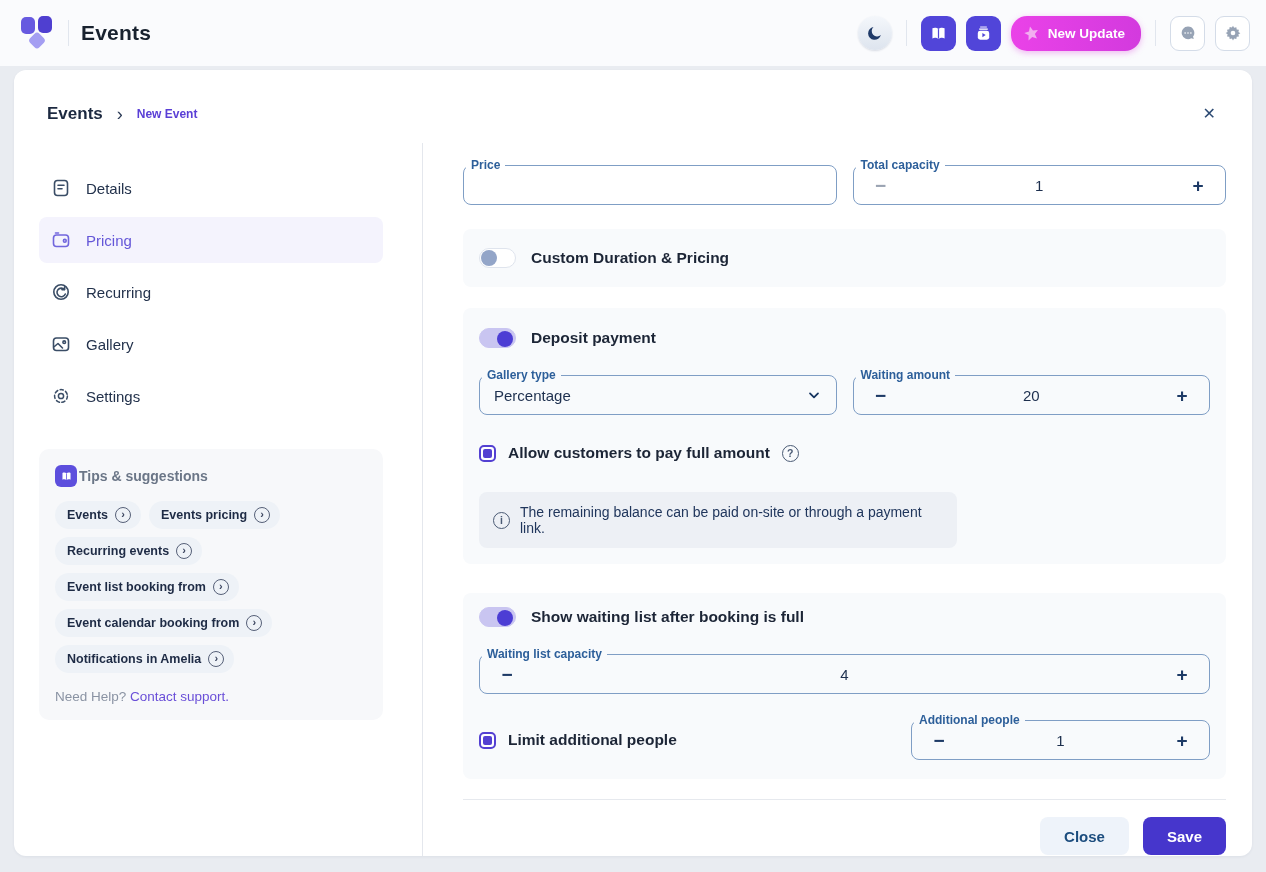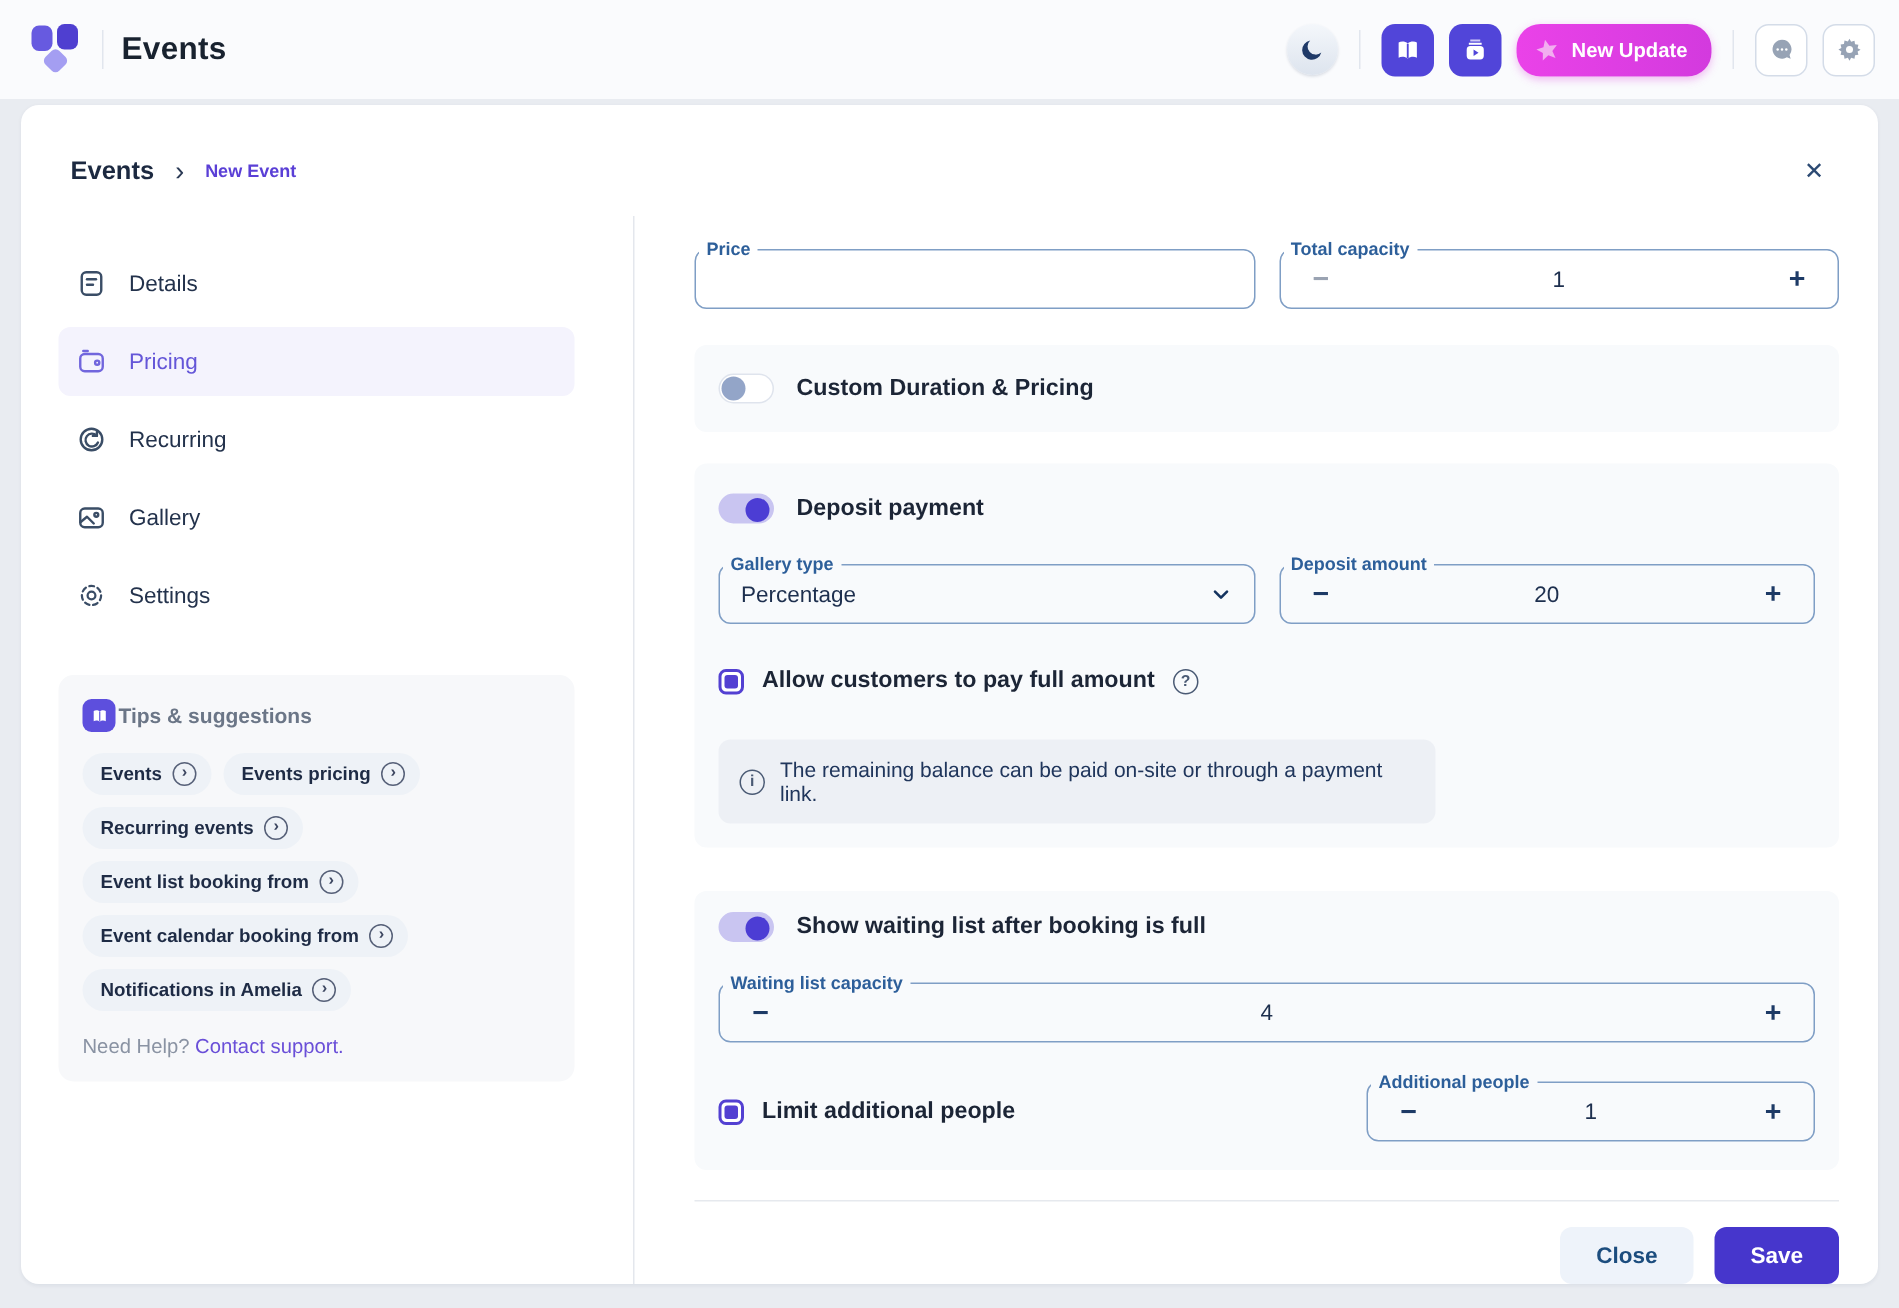--- a/index.html
+++ b/index.html
@@ -362,21 +362,21 @@
         </div>
         <div class="dep-fields">
           <div class="fld sel grow1">
             <span class="flabel">Gallery type</span>
             <span class="sel-val">Percentage</span>
             <svg width="16" height="16" viewBox="0 0 20 20" fill="none" stroke="#14335f" stroke-width="2.2" stroke-linecap="round" stroke-linejoin="round">
               <polyline points="5,8 10,13 15,8"></polyline>
             </svg>
           </div>
           <div class="fld stepper grow1">
-            <span class="flabel">Deposit amount</span>
+            <span class="flabel">Waiting amount</span>
             <span class="step-btn">−</span>
             <span class="sval">20</span>
             <span class="step-btn">+</span>
           </div>
         </div>
         <div class="cbx-row dep-cbx">
           <div class="cbx">
               <div class="fillsq"></div>
             </div>
           <span class="cbx-label">Allow customers to pay full amount</span>

